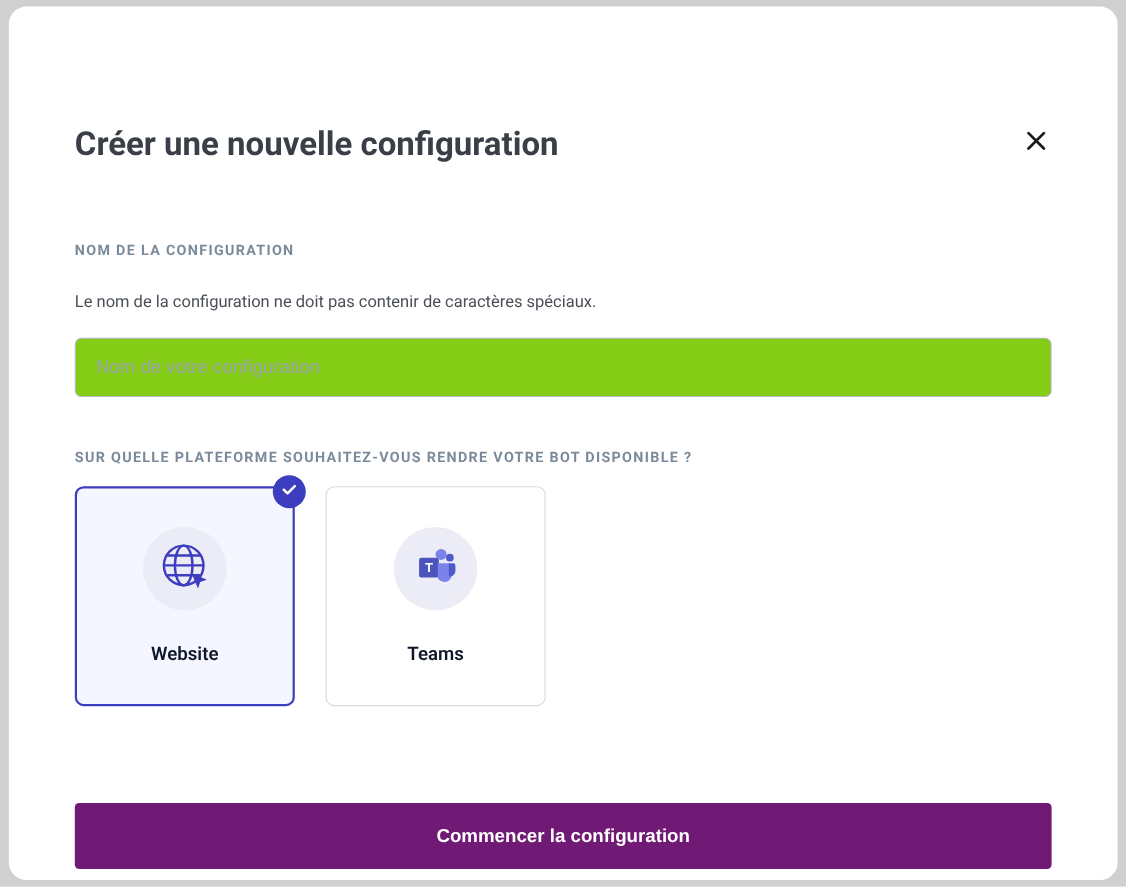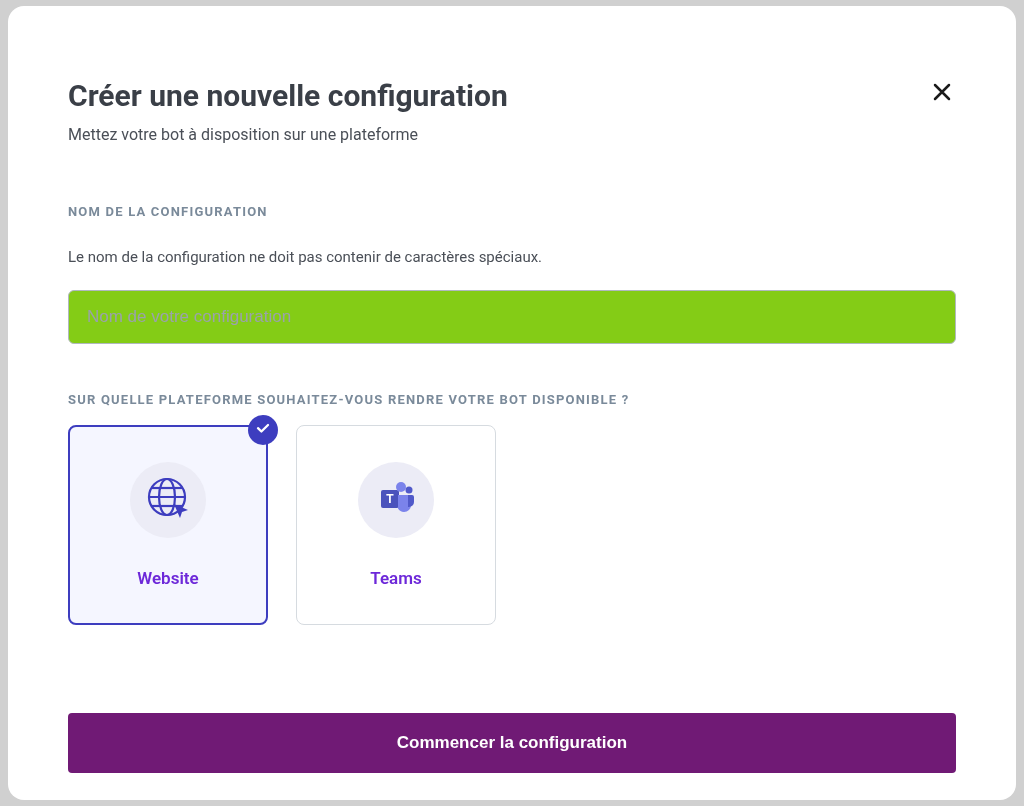--- a/index.html
+++ b/index.html
@@ -15,21 +15,21 @@
       display: flex;
       align-items: flex-start;
       justify-content: center;
       padding-top: 6px;
     }
     .modal {
       background: #ffffff;
       border-radius: 16px;
       width: 1008px;
       height: 794px;
-      padding: 72px 60px 60px 60px;
+      padding: 108px 60px 60px 60px;
       position: relative;
     }
     .modal-header {
       display: flex;
       align-items: flex-start;
       justify-content: space-between;
       margin-bottom: 60px;
     }
     .header-text {
       flex: 1;
@@ -126,21 +126,21 @@
       height: 76px;
       border-radius: 50%;
       background: #ececf6;
       display: flex;
       align-items: center;
       justify-content: center;
     }
     .platform-label {
       font-size: 17px;
       font-weight: 600;
-      color: #6d28d9;
+      color: #0f172a;
     }
     .submit-btn {
       width: 100%;
       background: #701a75;
       color: #ffffff;
       border: none;
       border-radius: 4px;
       padding: 20px;
       font-size: 17px;
       font-weight: 600;
@@ -149,21 +149,20 @@
     }
   </style>
 </head>
 <body>
 
 <div class="modal">
 
   <div class="modal-header">
     <div class="header-text">
       <h1 class="modal-title">Créer une nouvelle configuration</h1>
-      <p class="modal-subtitle">Mettez votre bot à disposition sur une plateforme</p>
     </div>
     <button class="close-btn">
       <span>
         <svg width="20" height="20" viewBox="0 0 20 20" fill="none">
           <path d="M3 3 L17 17 M17 3 L3 17" stroke="#1a1a1a" stroke-width="2.5" stroke-linecap="round"></path>
         </svg>
       </span>
     </button>
   </div>
 

